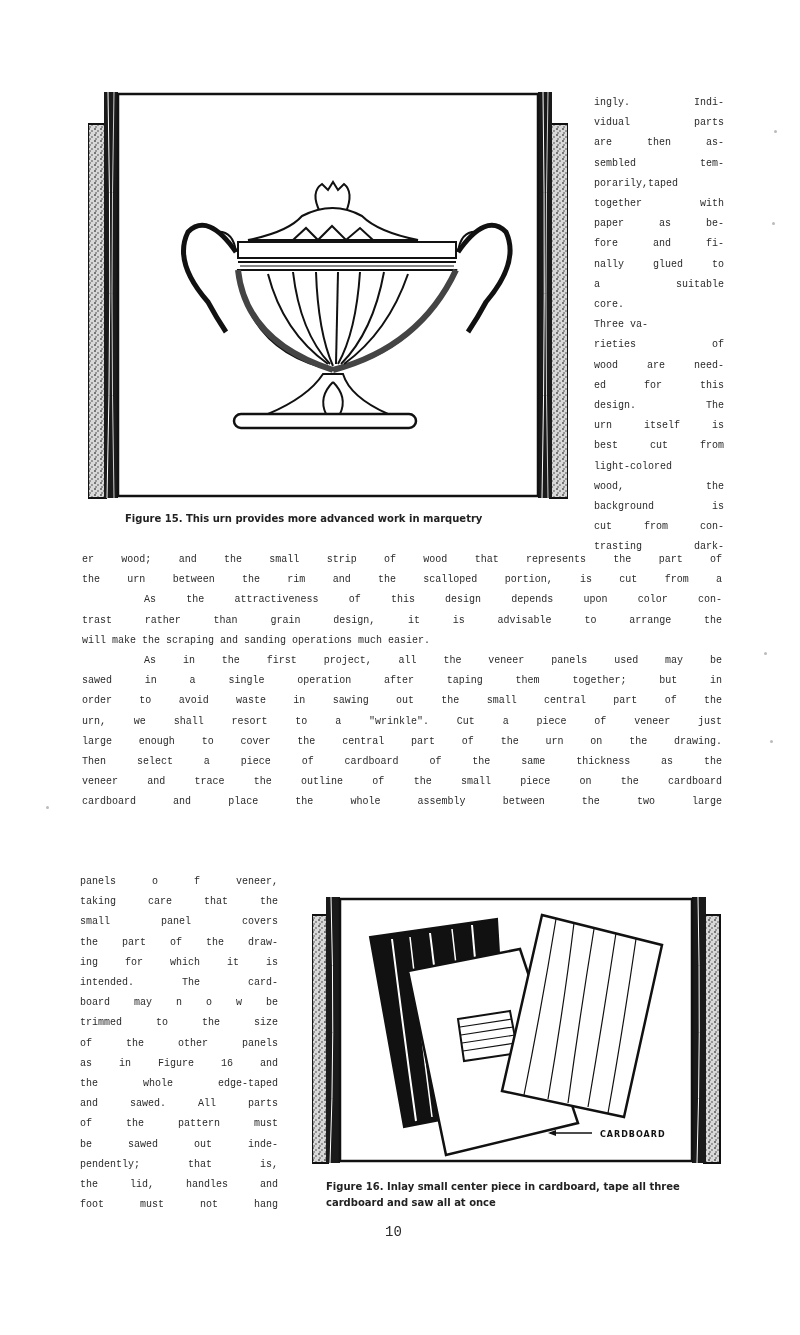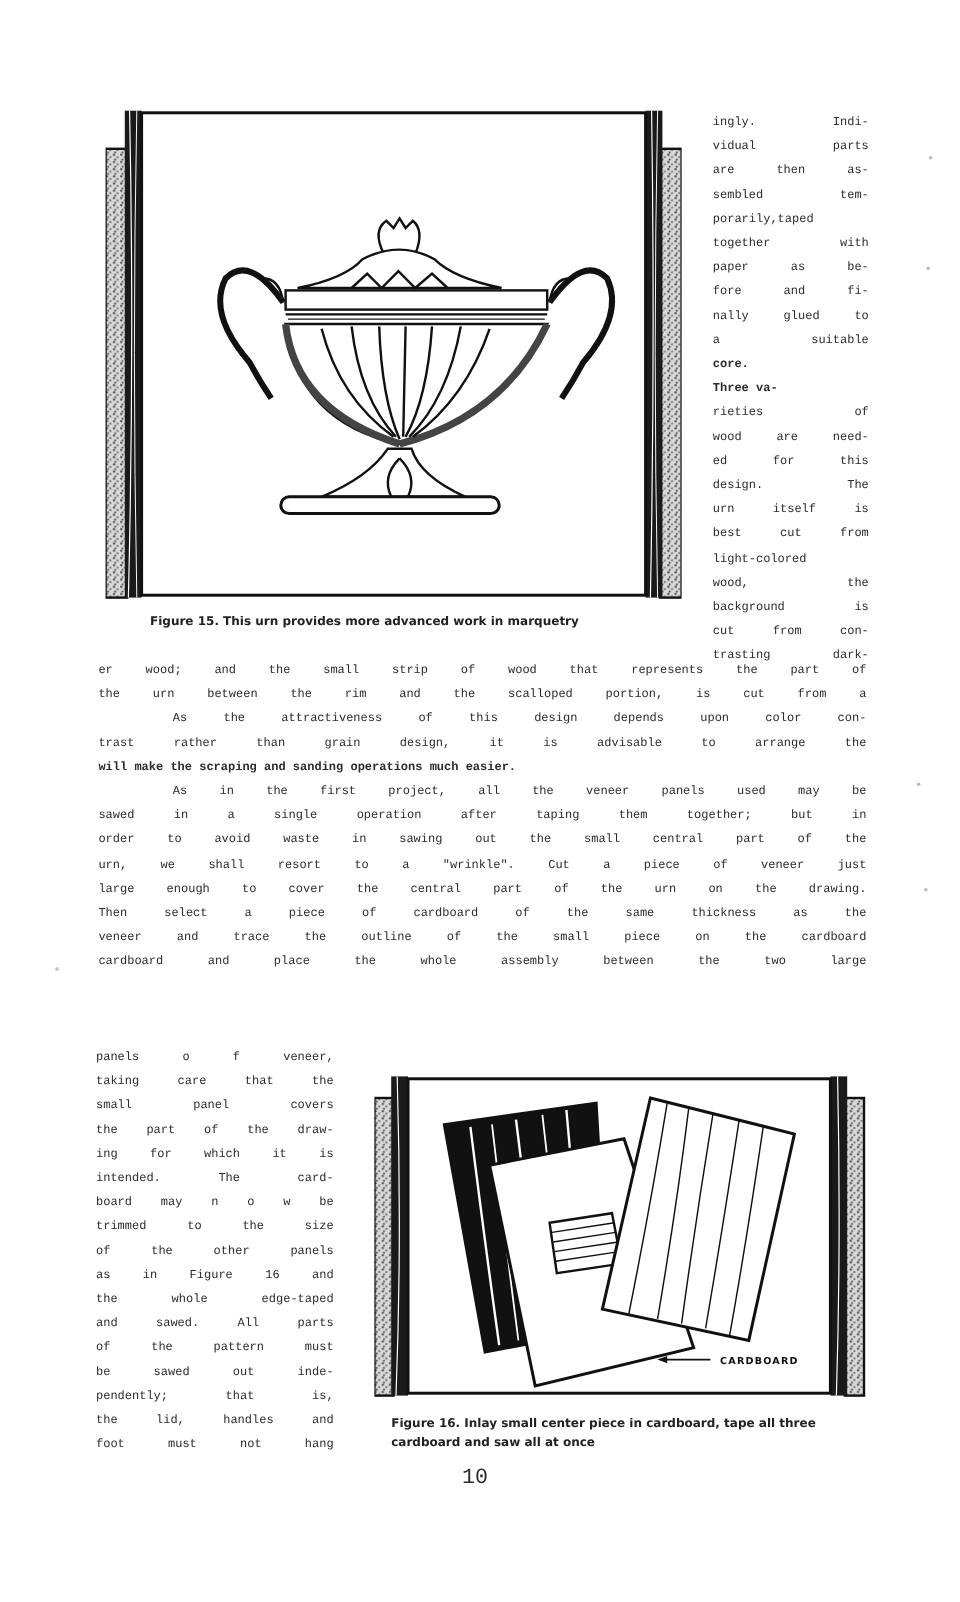--- a/index.html
+++ b/index.html
@@ -2,41 +2,41 @@
 <html><head>
 <meta charset="utf-8">
 <style>
   html, body { margin: 0; padding: 0; }
   body {
     width: 800px; height: 1335px; background: #ffffff; position: relative; overflow: hidden;
     font-family: "Liberation Mono", "DejaVu Sans Mono", monospace; color: #2a2a2a;
   }
   .mono { font-family: "Liberation Mono", "DejaVu Sans Mono", monospace; font-size: 10px; line-height: 20.2px; color: #2b2b2b; }
   .caption { font-family: "DejaVu Sans", "Liberation Sans", sans-serif; font-size: 10px; font-weight: bold; color: #222; }
-  .line { display: block; white-space: pre; font-weight: bold; }
+  .line { display: block; white-space: pre; }
   .jline { display: block; text-align: justify; text-align-last: justify; white-space: normal; }
 
   
   #fig15 { position: absolute; left: 88px; top: 92px; width: 480px; height: 408px; }
   #fig15-caption { position: absolute; left: 125px; top: 513px; }
 
   
   #col-right { position: absolute; left: 594px; top: 93px; width: 130px; }
 
   
   #full-text { position: absolute; left: 82px; top: 550px; width: 640px; }
 
   
   #col-left2 { position: absolute; left: 80px; top: 872px; width: 198px; }
 
   
   #fig16 { position: absolute; left: 312px; top: 895px; width: 410px; height: 270px; }
   #fig16-caption { position: absolute; left: 326px; top: 1179px; width: 410px; line-height: 16px; }
 
-  #page-number { position: absolute; left: 385px; top: 1222px; font-size: 18px; }
+  #page-number { position: absolute; left: 385px; top: 1222px; font-size: 14px; }
 
   .specks { position:absolute; width:3px; height:3px; background:#bbb; border-radius:50%; }
 </style>
 </head>
 <body>
 
 <div id="fig15">
   <svg width="480" height="408" viewBox="0 0 480 408">
     <defs>
       <pattern id="grain" width="6" height="6" patternUnits="userSpaceOnUse">

